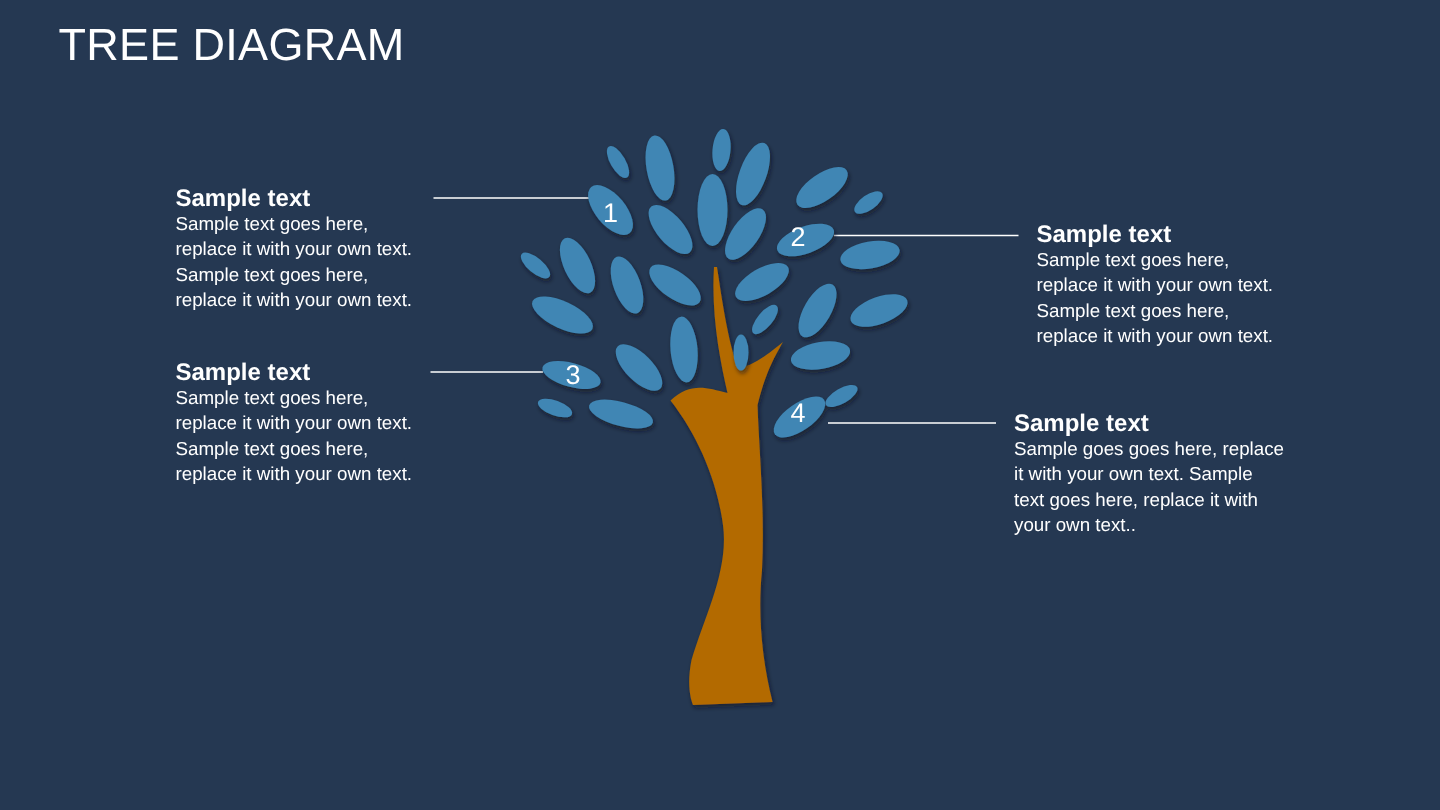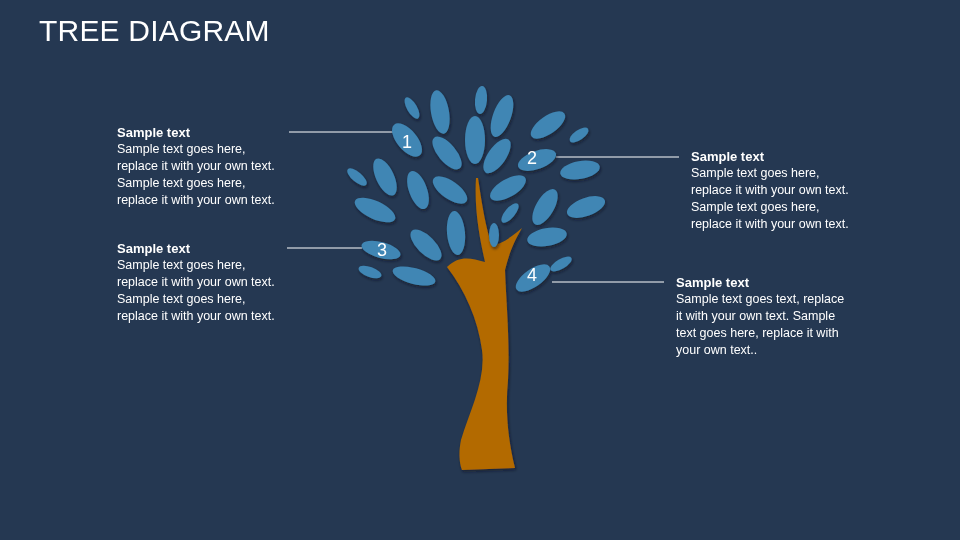--- a/index.html
+++ b/index.html
@@ -1,19 +1,19 @@
 <!DOCTYPE html>
 <html><head>
 <meta charset="utf-8">
 <style>
   html,body{margin:0;padding:0;}
   body{width:960px;height:540px;background:#253852;position:relative;overflow:hidden;font-family:"Liberation Sans",sans-serif;color:#fff;}
   .title{position:absolute;left:39px;top:14px;font-size:30px;font-weight:normal;letter-spacing:0.2px;}
   .block{position:absolute;font-size:12.5px;line-height:17px;}
-  .block .h{font-weight:bold;font-size:13px;}
+  .block .h{font-weight:bold;font-size:16px;}
   .block .b{white-space:pre-line;}
   svg{position:absolute;left:0;top:0;}
 </style>
 </head>
 <body>
 
 <div class="title">TREE DIAGRAM</div>
 
 <svg width="960" height="540">
   <defs>
@@ -86,17 +86,17 @@
 </div>
 <div class="block" style="left:117px;top:240px;">
   <div class="h">Sample text</div>
   <div class="b">Sample text goes here,
 replace it with your own text.
 Sample text goes here,
 replace it with your own text.</div>
 </div>
 <div class="block" style="left:676px;top:274px;">
   <div class="h">Sample text</div>
-  <div class="b">Sample text goes text, replace
+  <div class="b">Sample goes goes here, replace
 it with your own text. Sample
 text goes here, replace it with
 your own text..</div>
 </div>
 
 </body></html>

